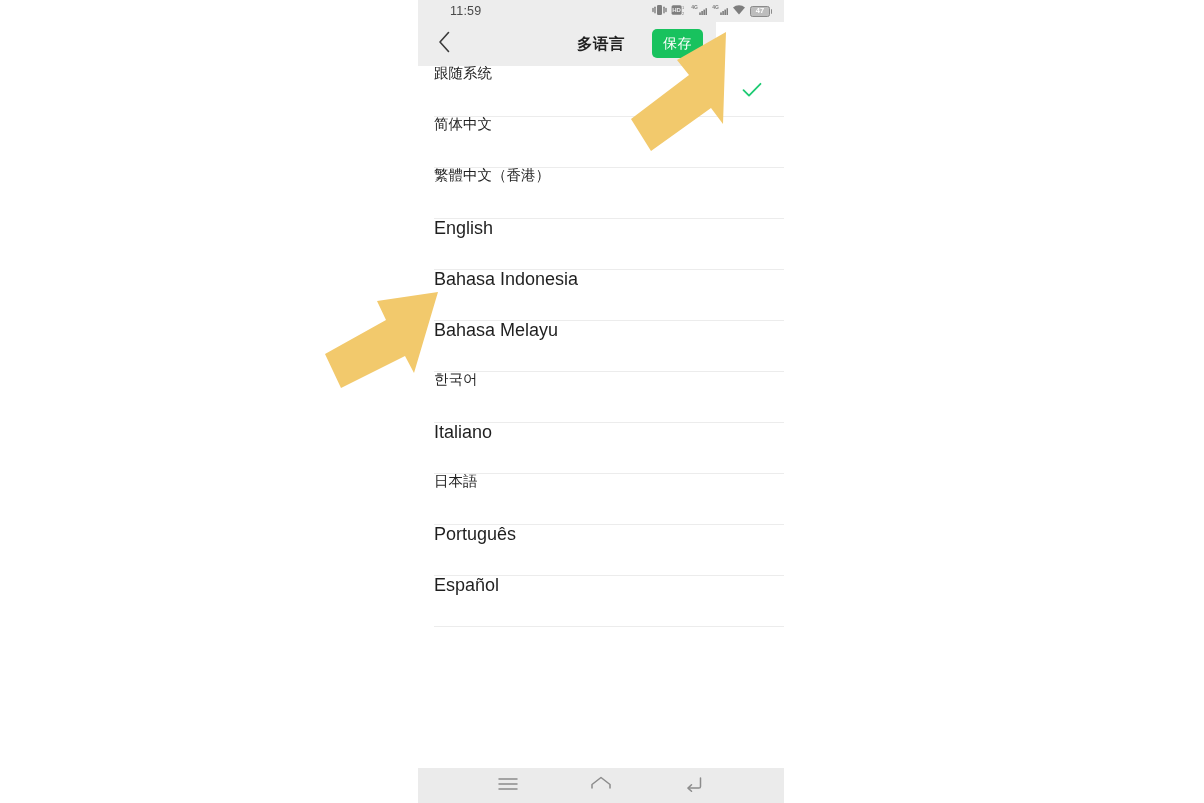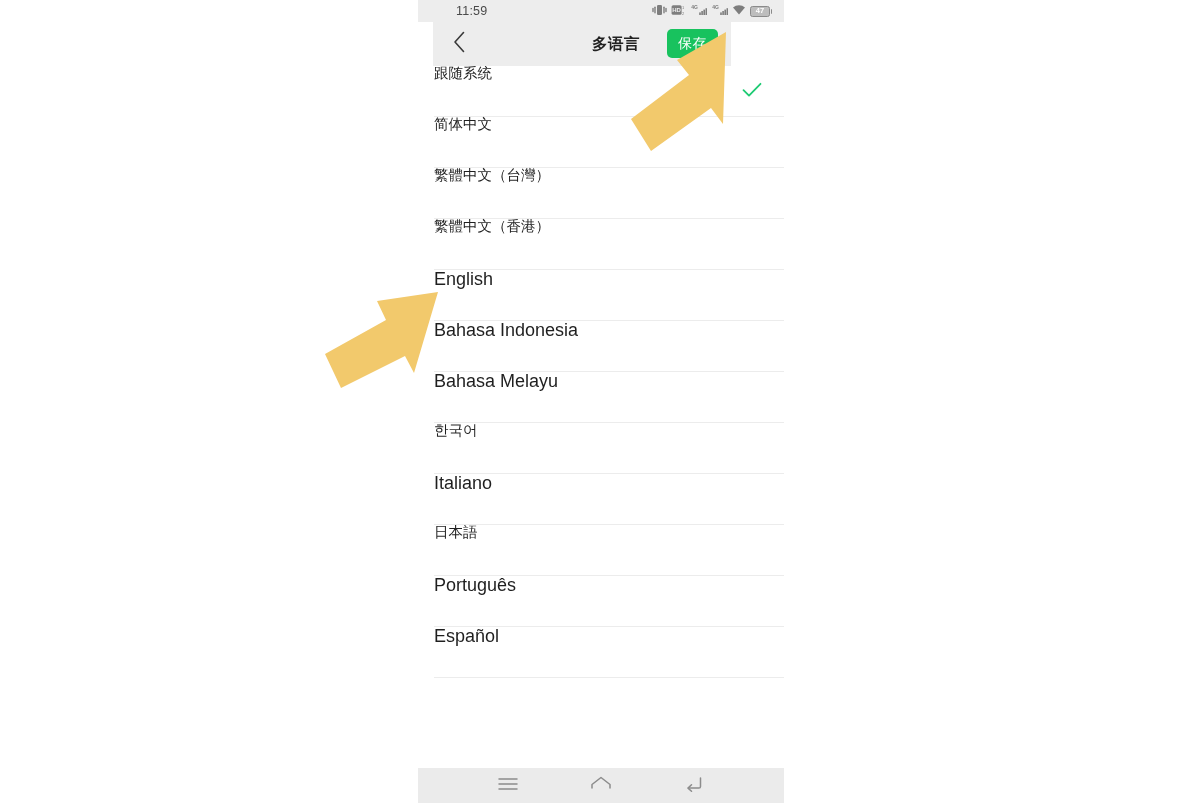--- a/index.html
+++ b/index.html
@@ -36,21 +36,21 @@
     display: flex;
     align-items: center;
     justify-content: space-between;
     padding: 0 12px;
     box-sizing: border-box;
   }
   #status-time {
     font-size: 12.5px;
     color: #4a4a4a;
     letter-spacing: 0.2px;
-    margin-left: 26px;
+    margin-left: 20px;
   }
   #status-icons {
     display: flex;
     align-items: center;
     gap: 4px;
   }
   .sicon { display: block; }
   .battery-wrap {
     display: flex;
     align-items: center;
@@ -76,21 +76,21 @@
     width: 1.5px;
     height: 5px;
     background: #8a8a8a;
     border-radius: 0 1px 1px 0;
     margin-left: 0.5px;
   }
 
   
   #title-bar {
     position: absolute;
-    left: 15px; top: 22px;
+    left: 0; top: 22px;
     width: 298px;
     height: 44px;
     background: #ededed;
     display: flex;
     align-items: center;
   }
   #back-button {
     position: absolute;
     left: 8px;
     width: 36px;
@@ -296,23 +296,20 @@
       <div class="lang-row selected">
         <span class="lang-label cjk">跟随系统</span>
         <span class="check-mark"><svg width="20" height="16" viewBox="0 0 20 16">
             <path d="M1.5 8.2 L7.0 13.6 L18.5 1.8" stroke="#1ECB73" stroke-width="1.8" fill="none" stroke-linecap="round" stroke-linejoin="round"></path>
           </svg></span>
       </div>
       <div class="lang-row">
         <span class="lang-label cjk">简体中文</span>
       </div>
       <div class="lang-row">
-        <span class="lang-label cjk">繁體中文（台灣）</span>
-      </div>
-      <div class="lang-row">
         <span class="lang-label cjk">繁體中文（香港）</span>
       </div>
       <div class="lang-row">
         <span class="lang-label">English</span>
       </div>
       <div class="lang-row">
         <span class="lang-label">Bahasa Indonesia</span>
       </div>
       <div class="lang-row">
         <span class="lang-label">Bahasa Melayu</span>

